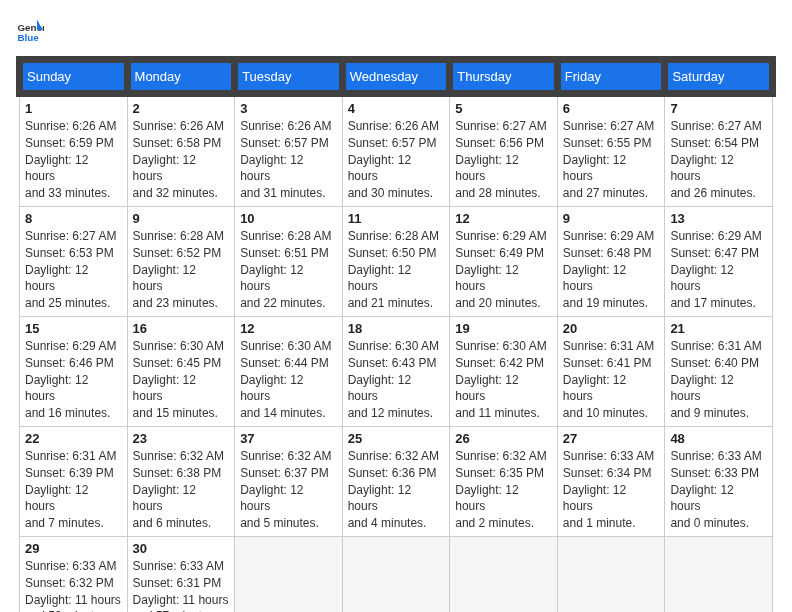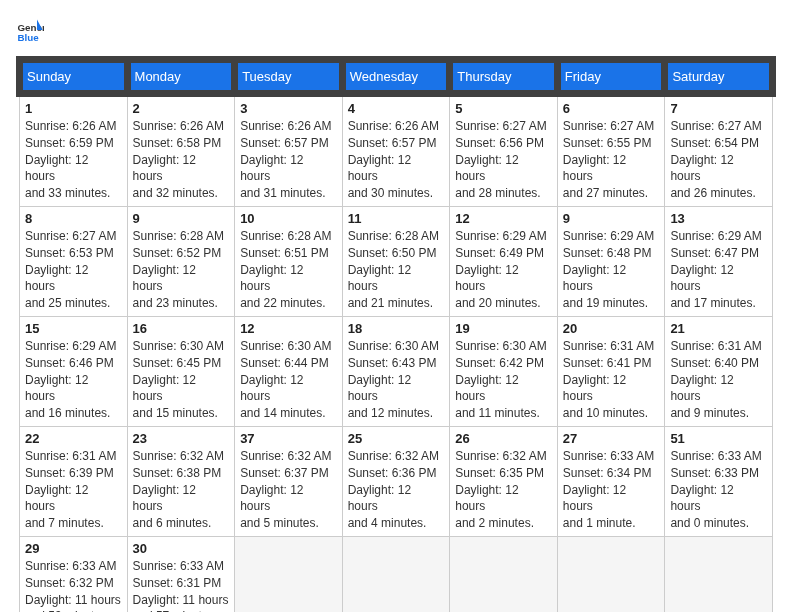--- a/index.html
+++ b/index.html
@@ -301,21 +301,21 @@
 and 2 minutes.</div>
         </td>
         <td>
           <span class="day-num">27</span>
           <div class="day-info" style="white-space: pre-line;">Sunrise: 6:33 AM
 Sunset: 6:34 PM
 Daylight: 12 hours
 and 1 minute.</div>
         </td>
         <td>
-          <span class="day-num">51</span>
+          <span class="day-num">48</span>
           <div class="day-info" style="white-space: pre-line;">Sunrise: 6:33 AM
 Sunset: 6:33 PM
 Daylight: 12 hours
 and 0 minutes.</div>
         </td>
       </tr>
       <tr>
         <td>
           <span class="day-num">29</span>
           <div class="day-info" style="white-space: pre-line;">Sunrise: 6:33 AM

